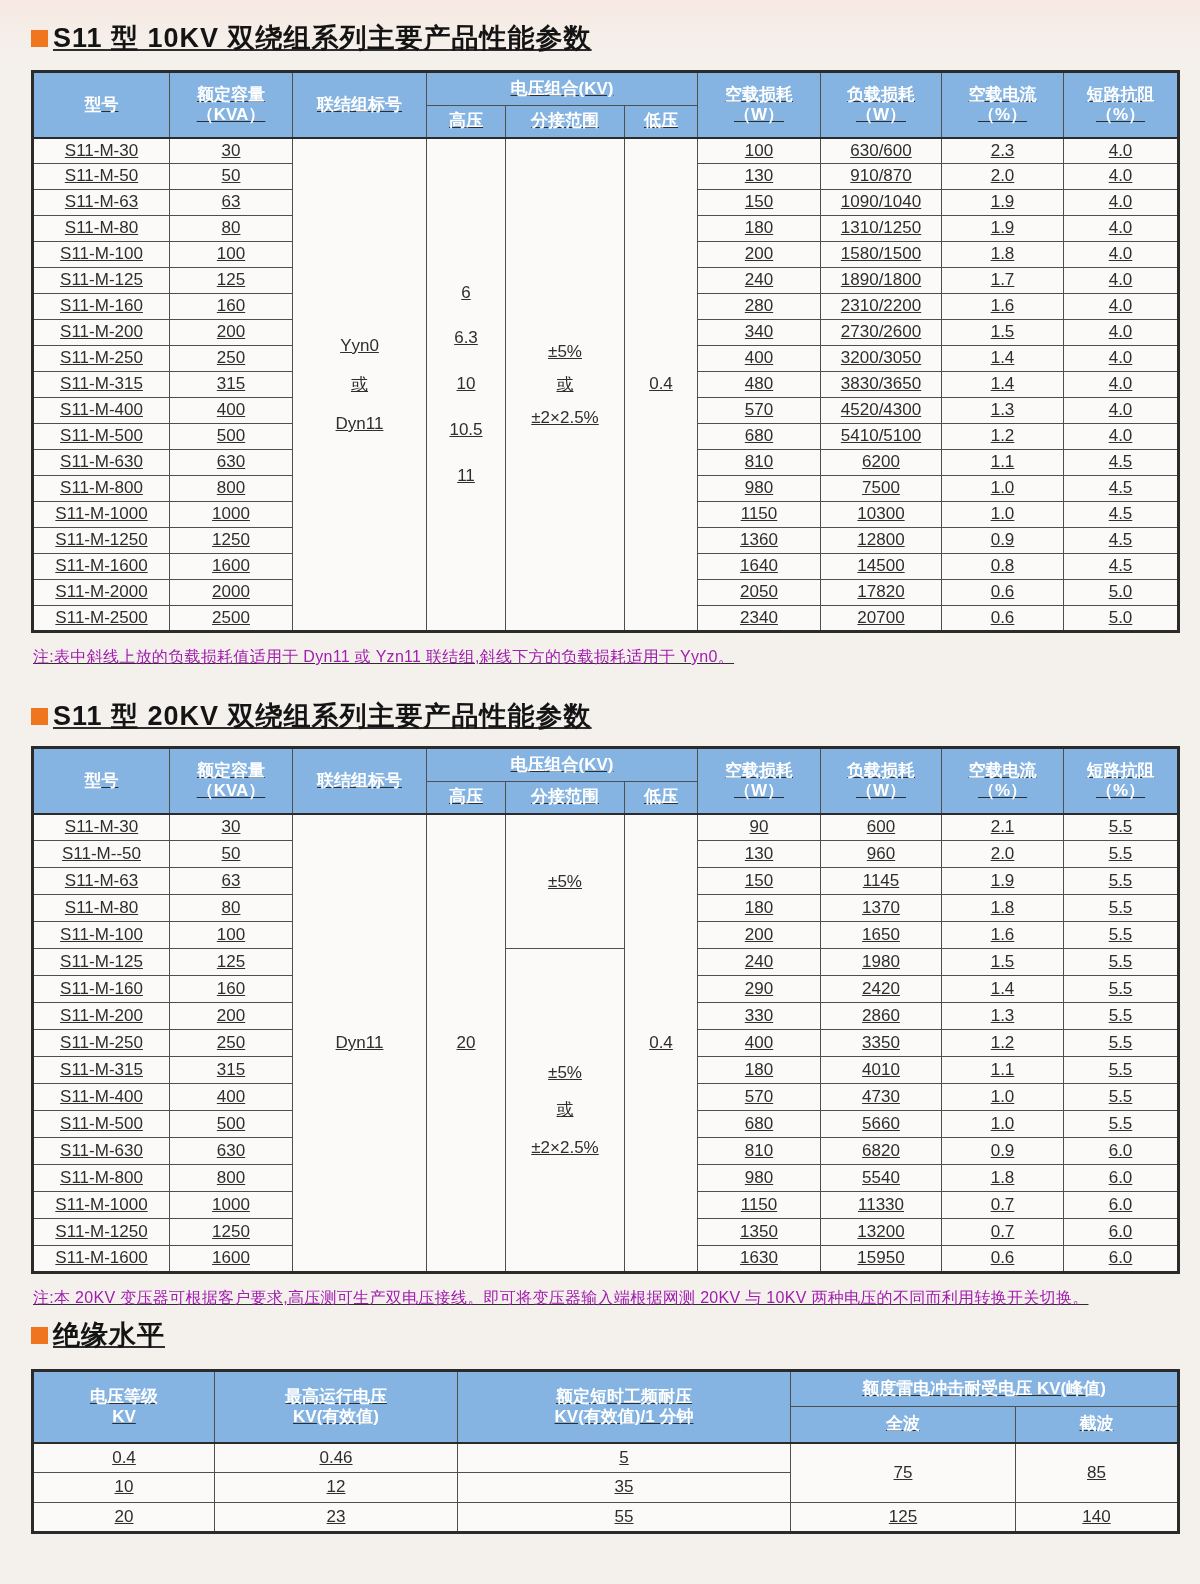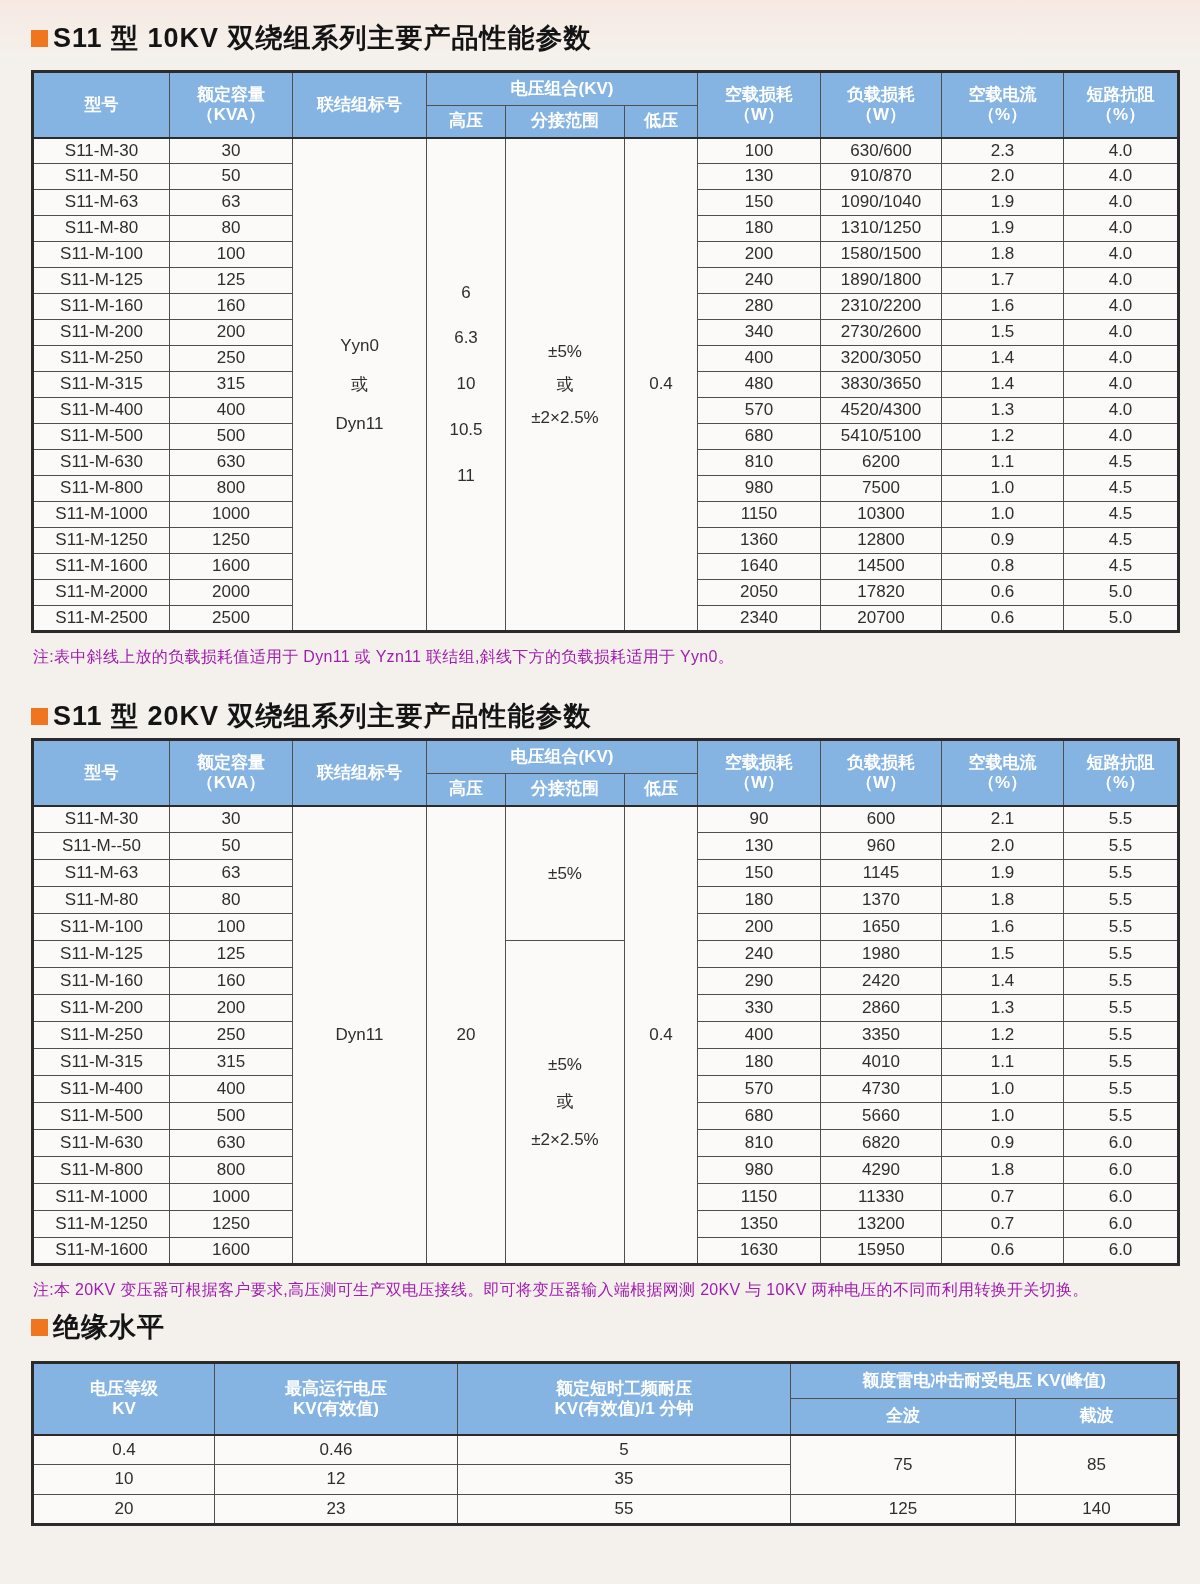--- a/index.html
+++ b/index.html
@@ -14,38 +14,38 @@
     --text:#2e2e2e;
   }
   *{box-sizing:border-box;margin:0;padding:0;}
   html,body{width:1200px;height:1584px;}
   body{
     font-family:"Liberation Sans","DejaVu Sans",sans-serif;
     background:linear-gradient(180deg,var(--page-tint) 0,var(--page-bg) 60px);
     color:var(--text);
     overflow:hidden;
   }
-  .sheet{padding:20px 23px 16px 31px;}
+  .sheet{padding:20px 23px 16px 31px;text-decoration:underline;}
   h2.section-title{
     font-size:27px;
     font-weight:700;
     color:#141414;
     letter-spacing:1px;
     display:flex;
     align-items:center;
     margin:0 0 14px 0;
   }
   .marker{
     width:17px;height:17px;
     background:var(--accent);
     display:inline-block;
     margin-right:5px;
     flex:0 0 auto;
   }
-  h2.mid{margin-top:30px;margin-bottom:4px;align-items:center;}
+  h2.mid{margin-top:30px;margin-bottom:12px;align-items:center;}
   h2.third{margin-top:8px;margin-bottom:16px;}
   table{
     border-collapse:collapse;
     table-layout:fixed;
     width:1146px;
     background:var(--table-bg);
     border:3px solid var(--grid-outer);
   }
   th,td{
     border:1px solid var(--grid);
@@ -427,21 +427,21 @@
           <td>630</td>
           <td>810</td>
           <td>6820</td>
           <td>0.9</td>
           <td>6.0</td>
         </tr>
         <tr>
           <td>S11-M-800</td>
           <td>800</td>
           <td>980</td>
-          <td>4290</td>
+          <td>5540</td>
           <td>1.8</td>
           <td>6.0</td>
         </tr>
         <tr>
           <td>S11-M-1000</td>
           <td>1000</td>
           <td>1150</td>
           <td>11330</td>
           <td>0.7</td>
           <td>6.0</td>

